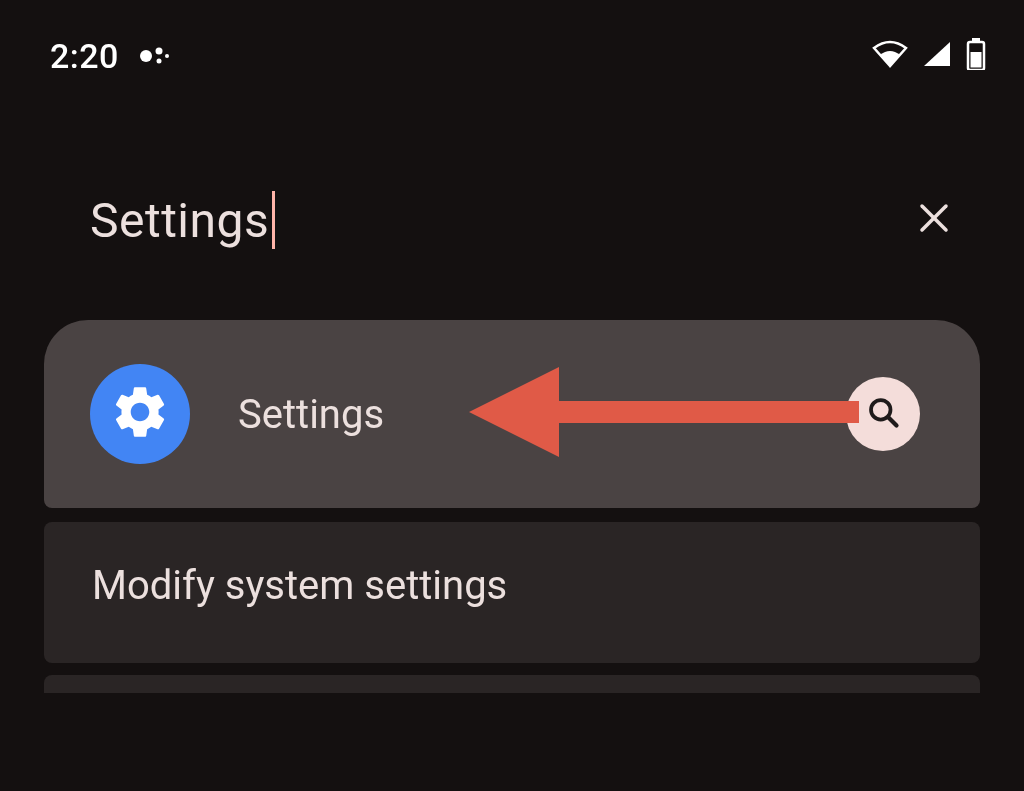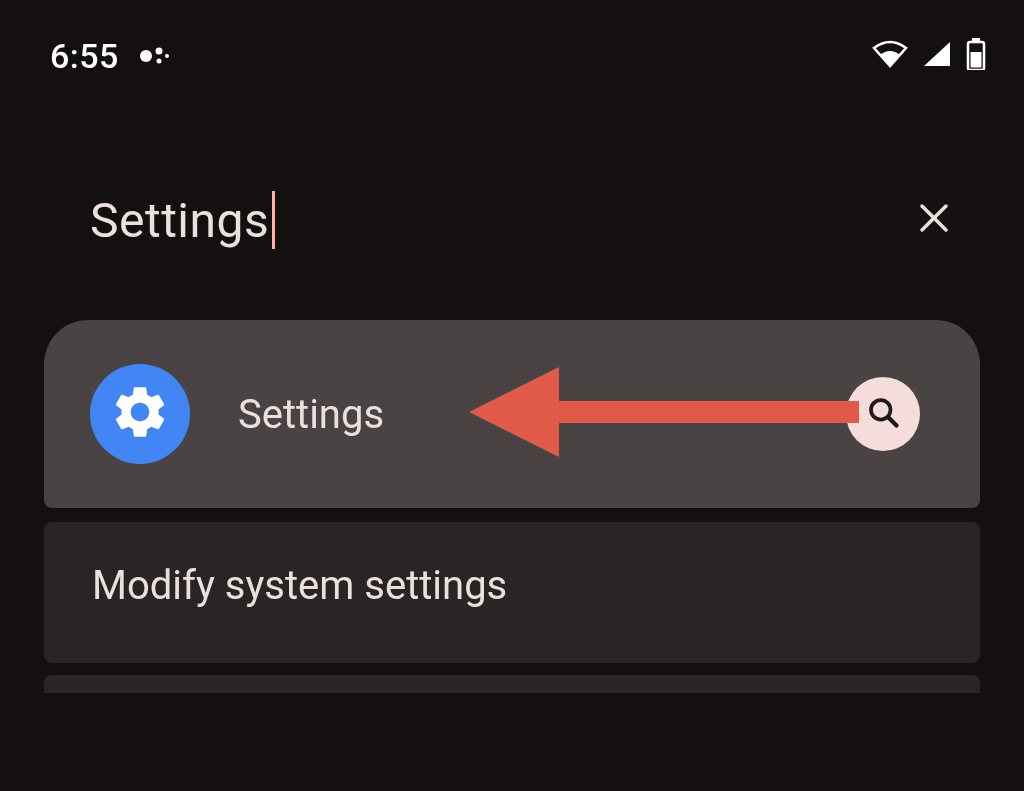--- a/index.html
+++ b/index.html
@@ -150,21 +150,21 @@
       top: 50%;
       transform: translateY(-50%);
       pointer-events: none;
     }
   </style>
 </head>
 <body>
 
 <div class="status-bar">
   <div class="status-left">
-    <span class="status-time">6:55</span>
+    <span class="status-time">2:20</span>
     <span class="assistant-dots">
       <svg width="30" height="22" viewBox="0 0 30 22">
         <circle cx="7" cy="11" r="6" fill="#ffffff"></circle>
         <circle cx="20" cy="6" r="3.5" fill="#ffffff"></circle>
         <circle cx="20" cy="16" r="2.5" fill="#ffffff"></circle>
         <circle cx="28" cy="11" r="2" fill="#ffffff"></circle>
       </svg>
     </span>
   </div>
   <div class="status-right">

